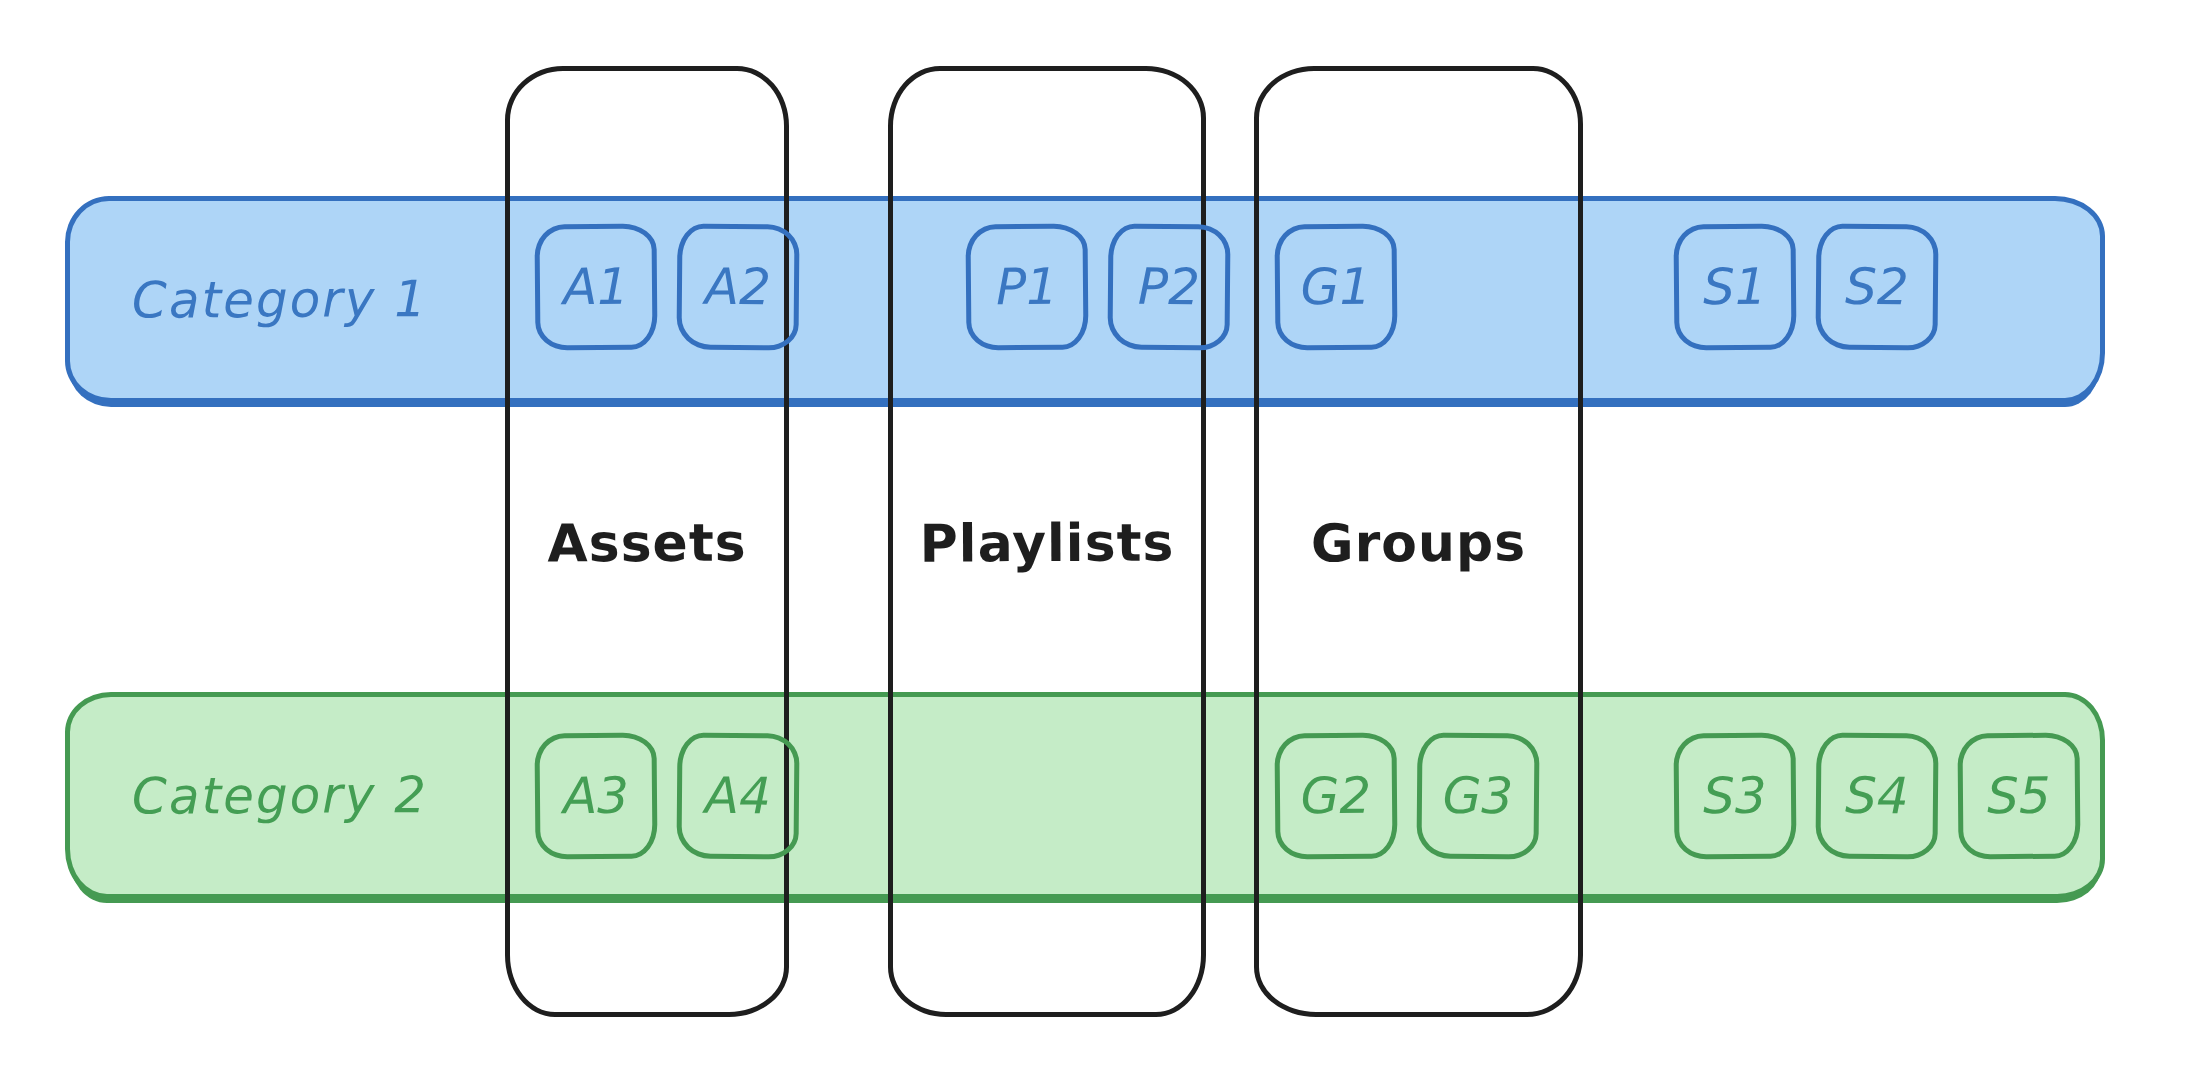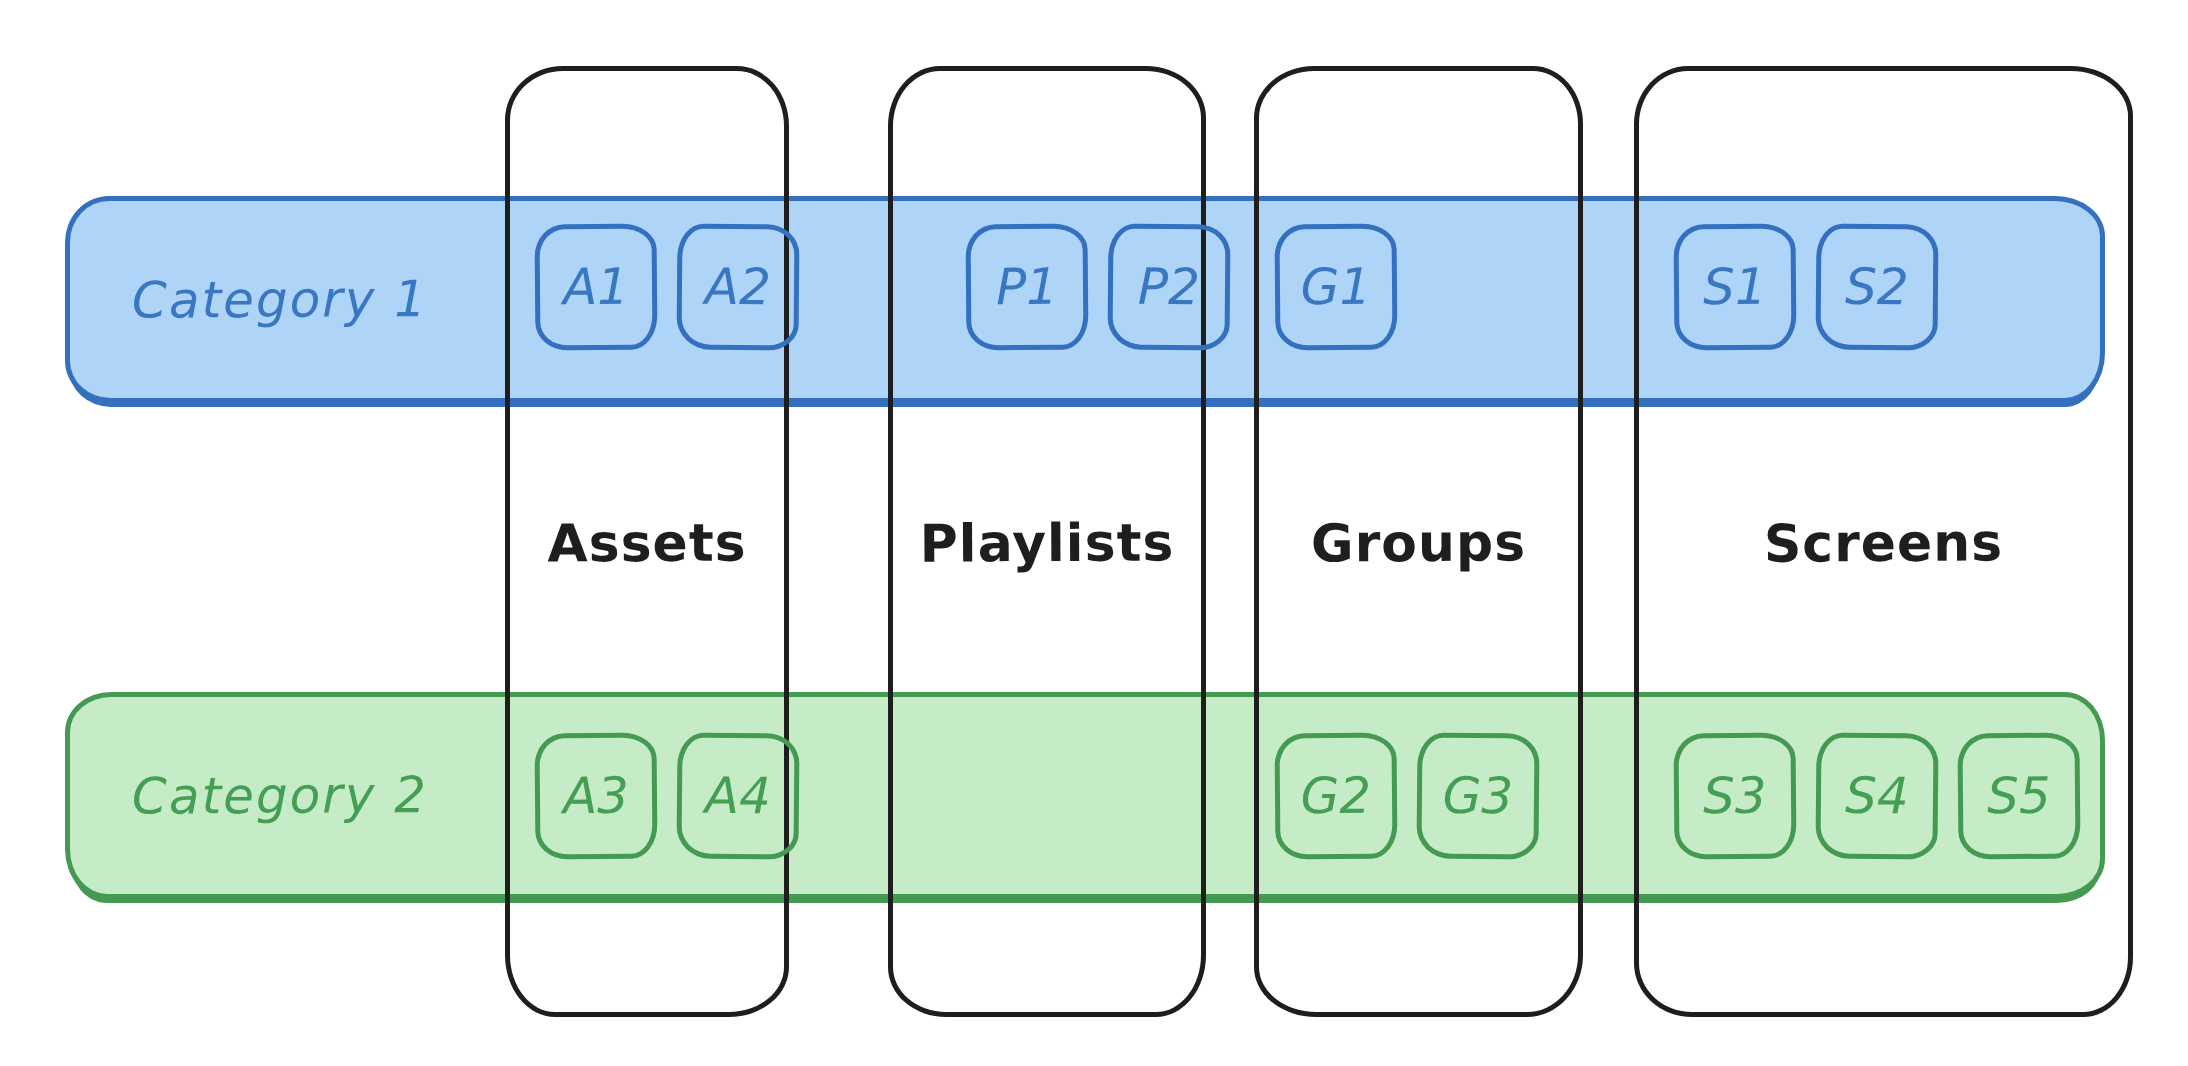--- a/index.html
+++ b/index.html
@@ -128,23 +128,20 @@
 
   <div class="column col-assets">
     <span class="column-label">Assets</span>
   </div>
   <div class="column col-playlists">
     <span class="column-label">Playlists</span>
   </div>
   <div class="column col-groups">
     <span class="column-label">Groups</span>
   </div>
-  <div class="column col-screens">
-    <span class="column-label">Screens</span>
-  </div>
 
   <div class="cell row-blue at-assets">
       <div class="chip blue">A1</div>
       <div class="chip blue">A2</div>
     </div>
   <div class="cell row-blue at-playlists">
       <div class="chip blue">P1</div>
       <div class="chip blue">P2</div>
     </div>
   <div class="cell row-blue at-groups">

